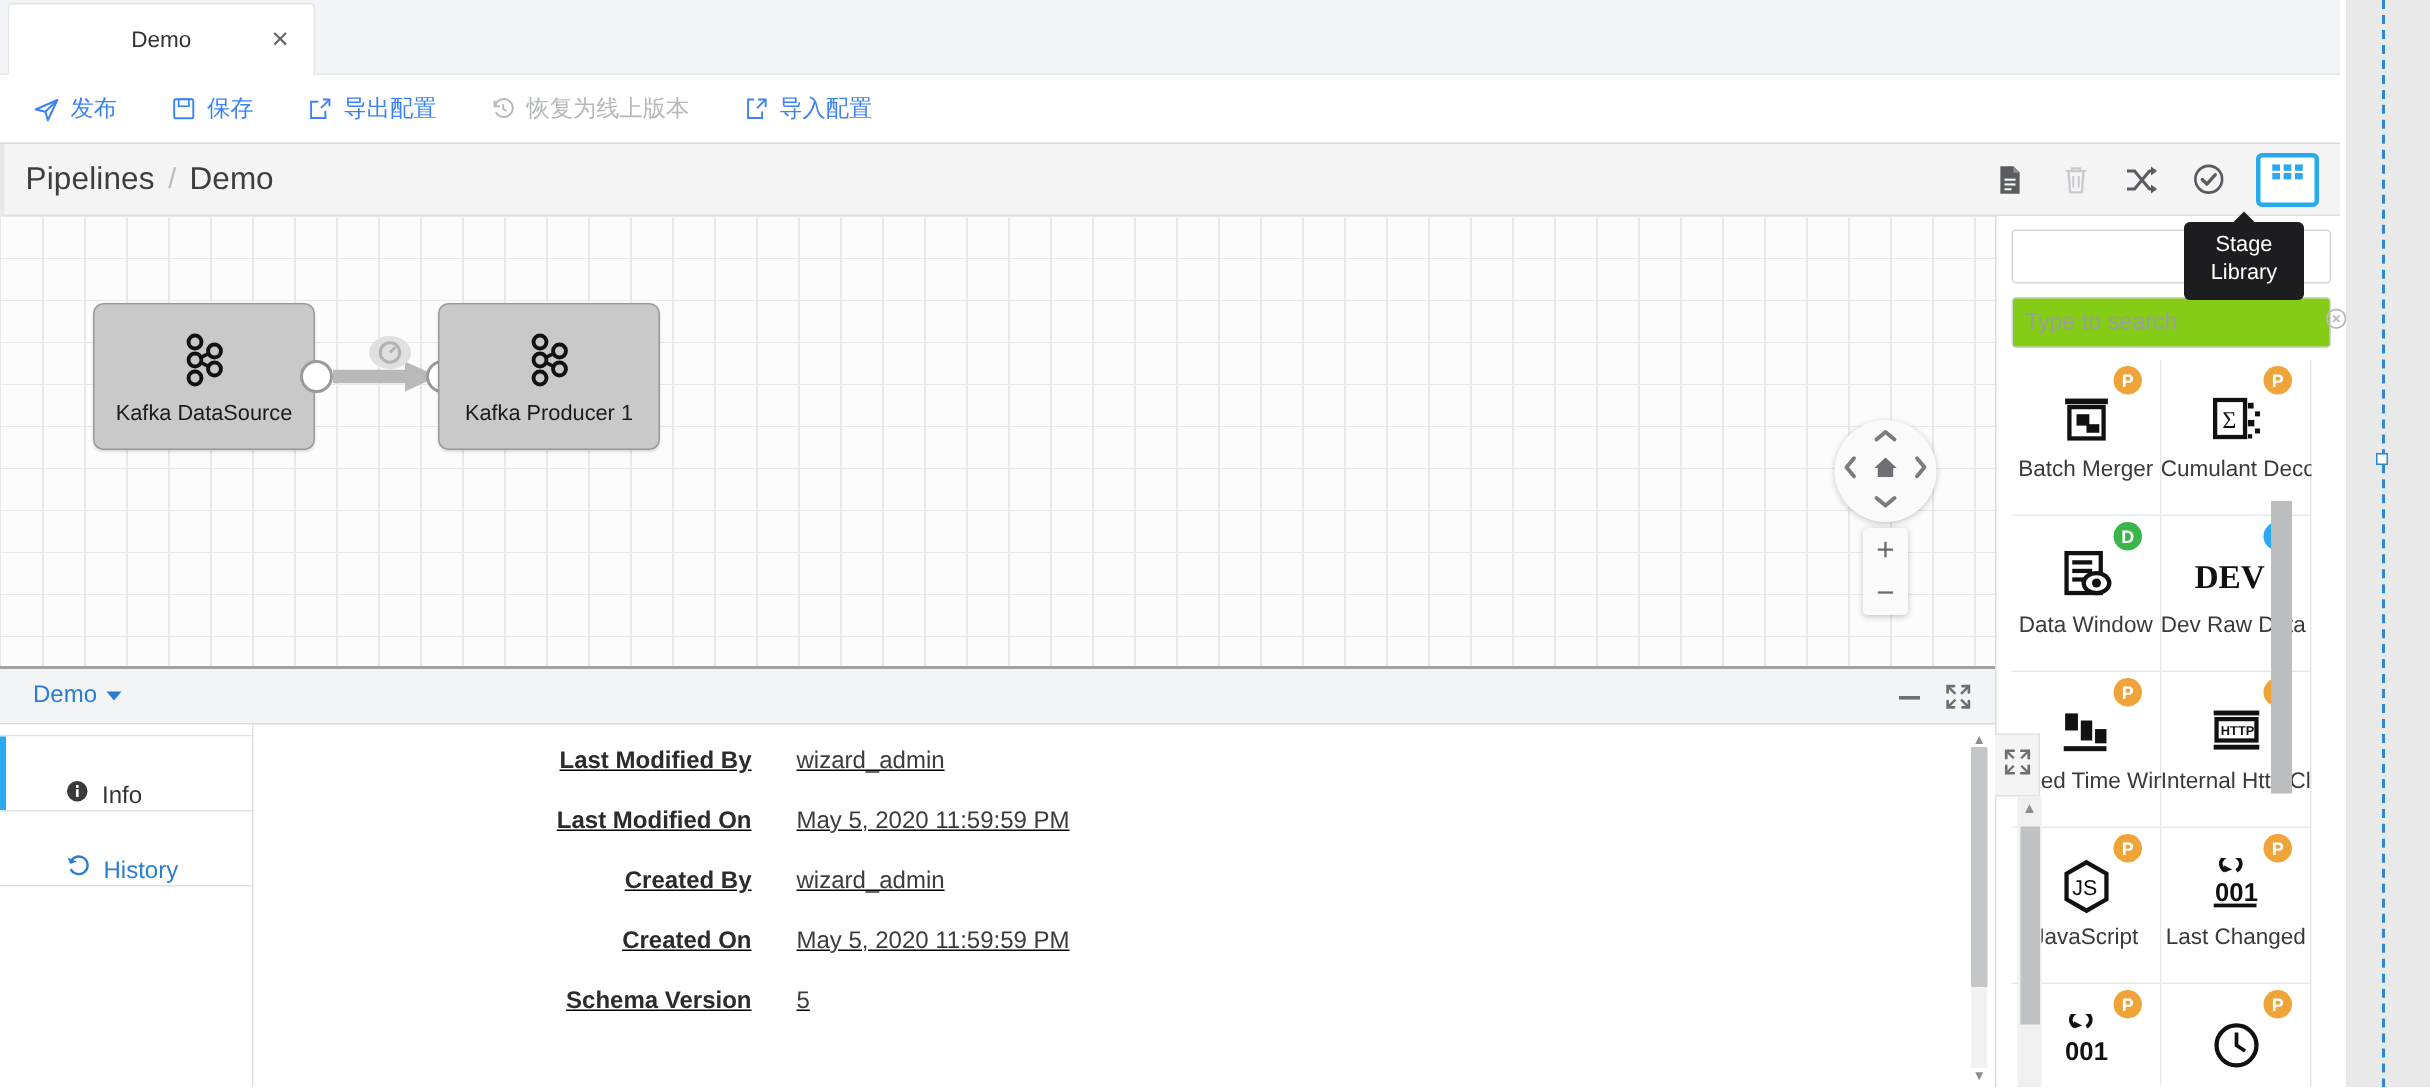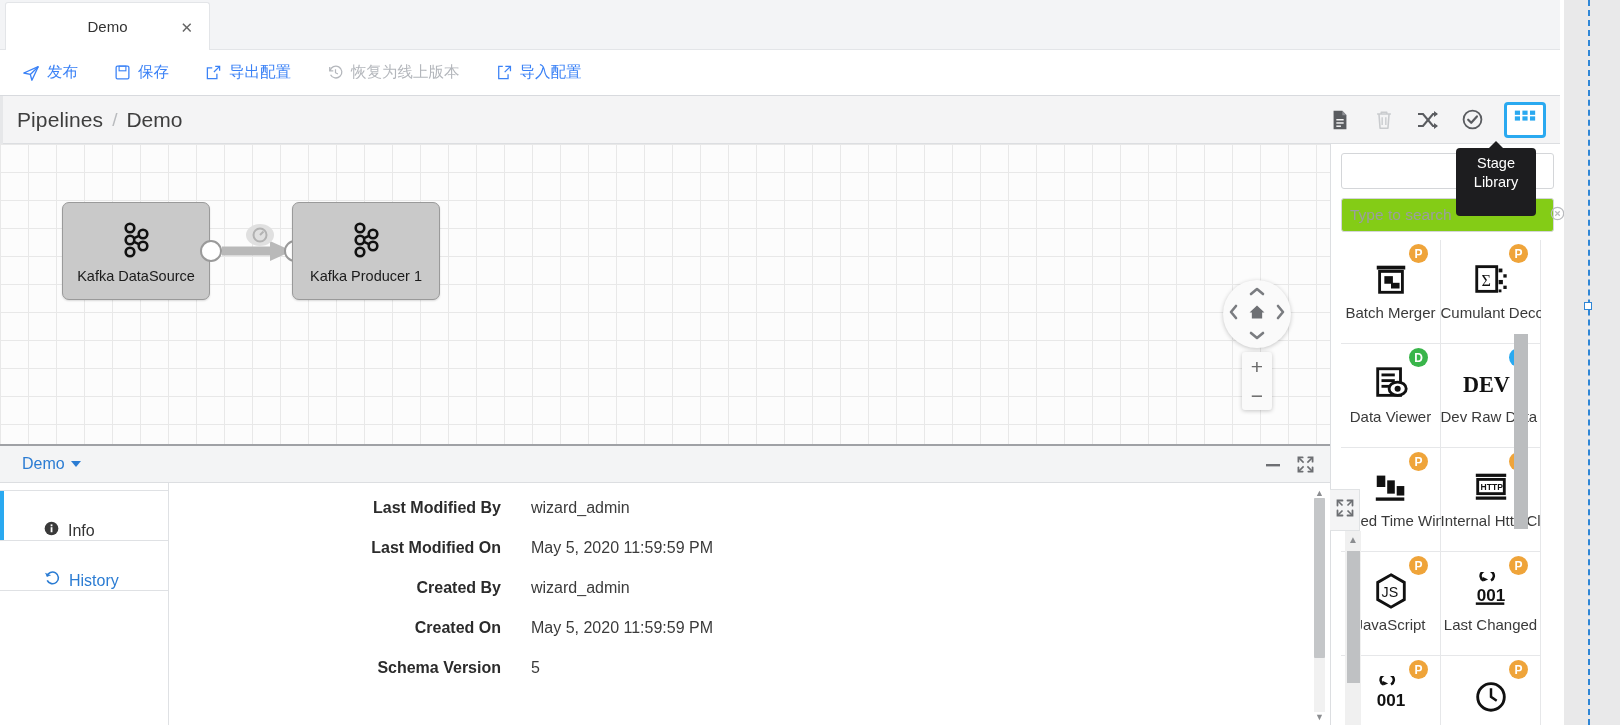--- a/index.html
+++ b/index.html
@@ -65,21 +65,21 @@
     width:42px; height:36px; border:3px solid #2aa9f0; border-radius:4px;
     display:flex; align-items:center; justify-content:center; background:#fff;
     cursor:pointer; margin-left:10px;
   }
 
   
   .tooltip {
     position:absolute; left:1456px; top:148px; width:80px;
     background:#1d1d1f; color:#fff; border-radius:4px;
     font-size:14.5px; line-height:19px; text-align:center;
-    padding:6px 4px 24px; z-index:40;
+    padding:6px 4px 8px; z-index:40;
   }
   .tooltip::before{
     content:""; position:absolute; top:-7px; left:50%; margin-left:-7px;
     border-left:7px solid transparent; border-right:7px solid transparent;
     border-bottom:7px solid #1d1d1f;
   }
 
   
   .canvas {
     position:absolute; left:0; top:144px; width:1330px; height:300px;
@@ -155,21 +155,21 @@
   .vtab {
     position:relative; height:50px; display:flex; align-items:flex-end; gap:9px;
     padding-left:44px; font-size:16px; color:#2b7cd3; cursor:pointer;
     border-bottom:1px solid #dfe1e4;
   }
   .vtab.active { color:#333; background:#fff; }
   .vtab.active::before {
     content:""; position:absolute; left:0; top:0; width:4px; height:100%; background:#2aa9f0;
   }
   .info-pane { flex:1; position:relative; overflow:hidden; padding-top:16px; }
-  .irow { display:flex; align-items:baseline; height:40px; }
+  .irow { display:flex; align-items:baseline; height:40px;text-decoration:underline; }
   .ilabel {
     width:332px; text-align:right; font-size:16px; font-weight:bold; color:#2b2b2b;
     padding-right:0;
   }
   .ival { font-size:16px; color:#3b3b3b; padding-left:30px; }
 
   .ipane-scroll {
     position:absolute; right:5px; top:5px; width:11px; height:234px;
     display:flex; flex-direction:column; align-items:center;
   }
@@ -578,21 +578,21 @@
         <div class="lib-icon">
           <svg width="38" height="38" viewBox="0 0 40 40">
               <rect x="6" y="5" width="24" height="28" fill="none" stroke="#111" stroke-width="3"></rect>
               <rect x="10" y="10" width="14" height="3" fill="#111"></rect>
               <rect x="10" y="16" width="14" height="3" fill="#111"></rect>
               <rect x="10" y="22" width="8" height="3" fill="#111"></rect>
               <ellipse cx="27" cy="26" rx="9" ry="7" fill="#fff" stroke="#111" stroke-width="3"></ellipse>
               <circle cx="27" cy="26" r="3.2" fill="#111"></circle>
             </svg>
         </div>
-        <div class="lib-name">Data Viewer</div>
+        <div class="lib-name">Data Window</div>
       </div>
 
       <div class="lib-cell">
         <span class="badge C">C</span>
         <div class="lib-icon">
           <svg width="60" height="38" viewBox="0 0 62 38">
               <text x="2" y="28" font-size="23" font-family="'Liberation Serif',serif" font-weight="bold" fill="#111">DEV</text>
             </svg>
         </div>
         <div class="lib-name">Dev Raw Data Source</div>

